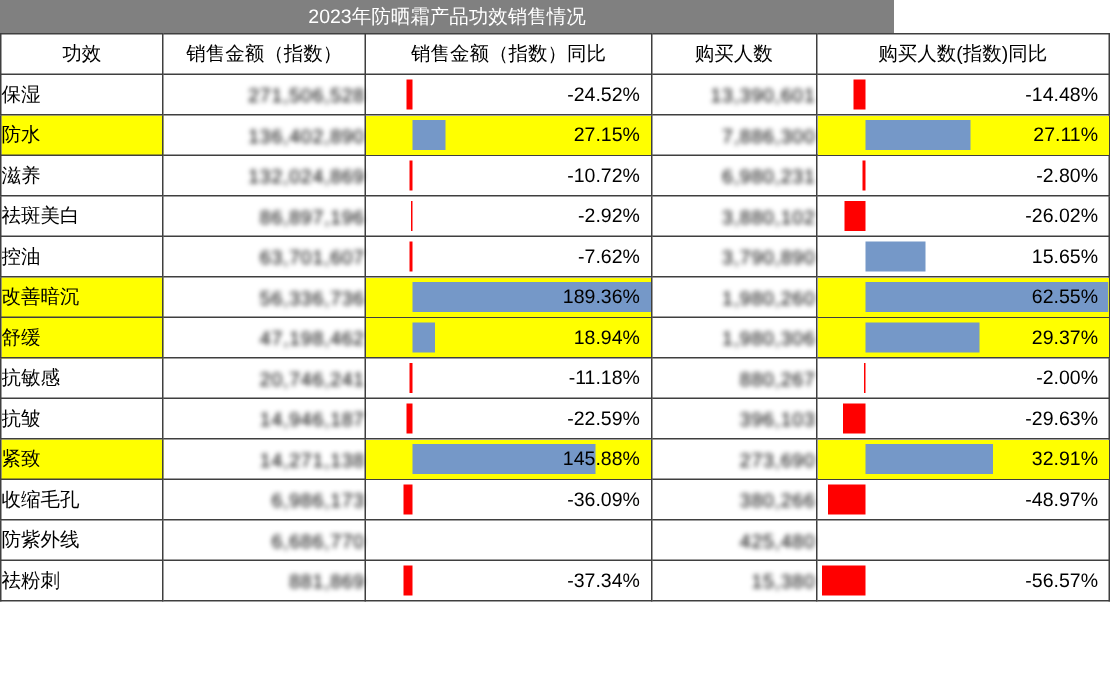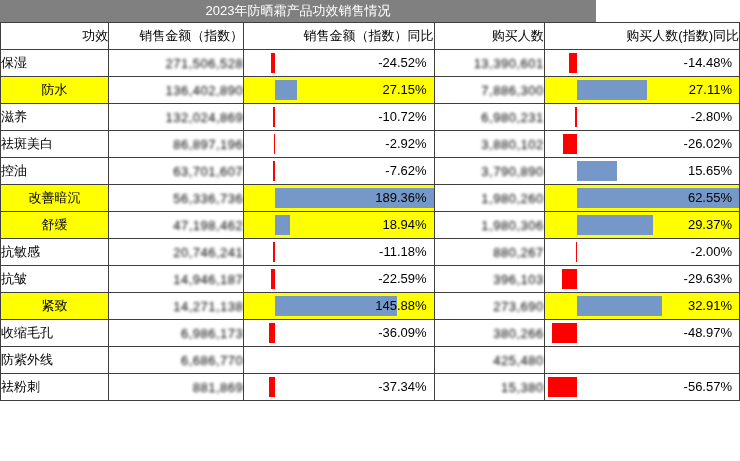--- a/index.html
+++ b/index.html
@@ -35,39 +35,38 @@
   }
   table.sheet th, table.sheet td {
     border: 1px solid #3f3f3f;
     padding: 0;
     font-size: 13px;
     color: #000;
     height: 26px;
     vertical-align: middle;
   }
   thead th {
-    text-align: right;
+    text-align: center;
     font-weight: normal;
     background: #ffffff;
     height: 28px;
   }
   .col-eff { width: 108px; }
   .col-amt { width: 135px; }
   .col-amtyoy { width: 190px; }
   .col-ppl { width: 110px; }
   .col-pplyoy { width: 195px; }
 
   .eff-cell {
     text-align: center;
     padding-left: 8px;
     text-align: left;
   }
   .eff-cell.hl {
     background: #ffff00;
-    text-align: center;
   }
   
   .obsc {
     position: relative;
     text-align: right;
     padding-right: 6px;
     color: #b9b9b9;
     font-size: 11px;
     overflow: hidden;
     filter: blur(1.6px);

